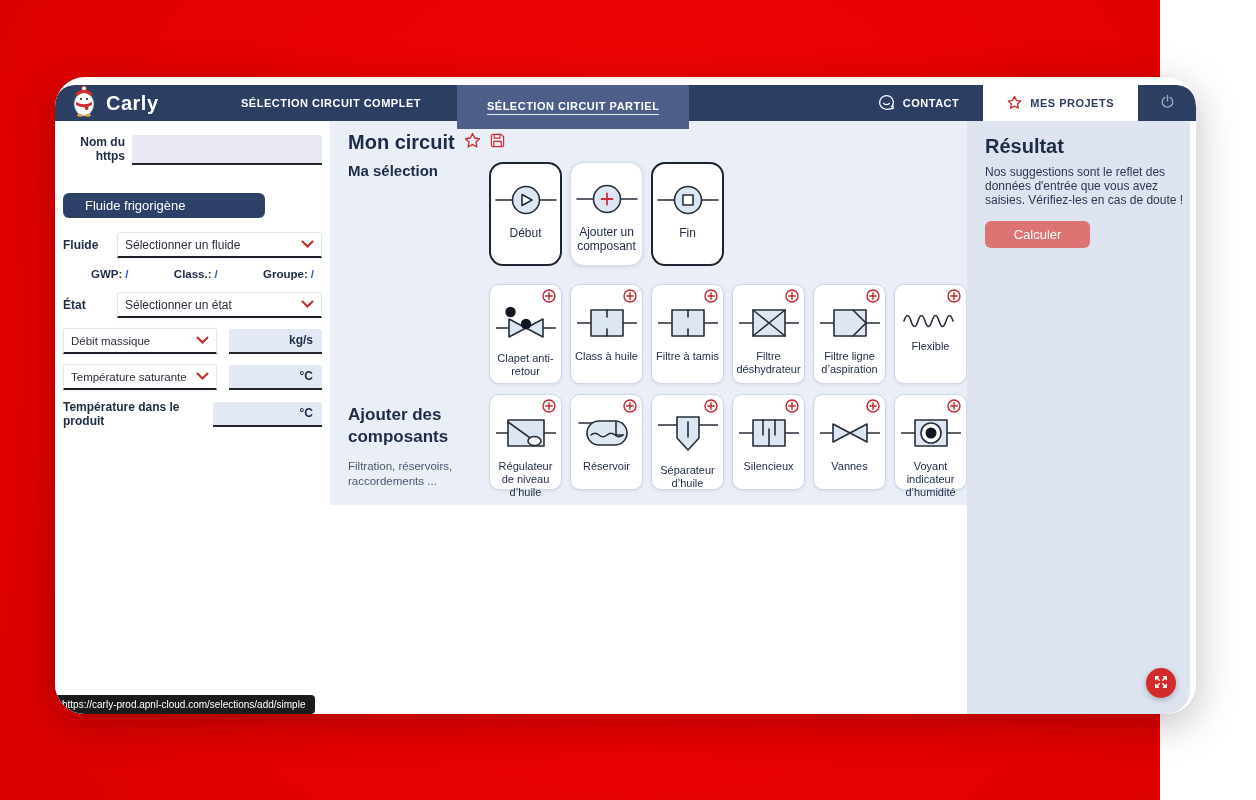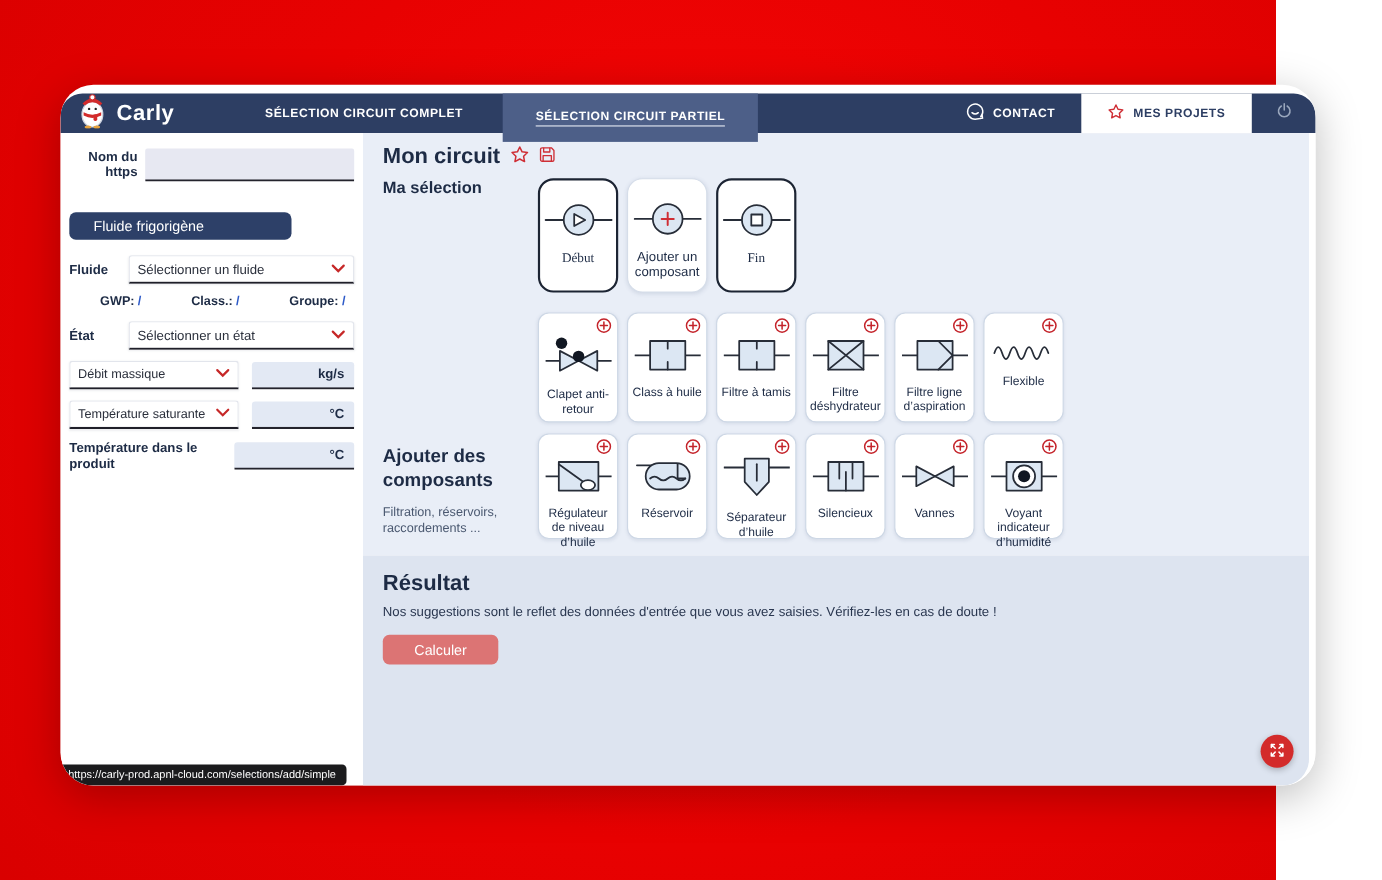--- a/index.html
+++ b/index.html
@@ -31,30 +31,30 @@
   .select .sel-text{flex:1;overflow:hidden;}
   .gwp-row{display:flex;justify-content:space-between;margin:2px 16px 12px 28px;font-size:11.5px;font-weight:700;color:#1d2b45;}
   .gwp-row b{color:#1d2b45;}
   .gwp-row .val{color:#2d5ac8;margin-left:3px;font-weight:700;}
   .duo-row{display:flex;align-items:center;margin:0 8px 10px 0;gap:12px;}
   .duo-row .select{flex:none;width:138px;font-size:11.5px;}
   .unit-box{flex:1;height:23px;background:#e3e9f4;border-bottom:2px solid #23232c;border-radius:3px 3px 0 0;display:flex;align-items:center;justify-content:flex-end;font-size:12px;font-weight:700;color:#1d2b45;padding:0 9px;}
   .prod-label{width:150px;font-size:12px;font-weight:700;color:#1d2b45;line-height:1.2;flex:none;}
   .url-tooltip{position:absolute;left:-3px;bottom:0;background:#1b1b1d;color:#fff;font-size:10px;padding:4px 10px;border-radius:4px;white-space:nowrap;}
   
-  .main{flex:1;display:flex;flex-direction:column;background:#fff;padding-right:6px;min-width:0;}
+  .main{flex:1;display:flex;background:#fff;padding-right:6px;min-width:0;}
   .top-section{height:384px;background:#e9eef7;padding:10px 0 0 18px;box-sizing:border-box;flex:none;}
   .circuit-head{display:flex;align-items:center;gap:9px;}
   .circuit-title{font-size:20px;font-weight:800;color:#1d2b45;}
   .sel-row{display:flex;margin-top:8px;}
   .left-col{width:141px;flex:none;}
   .sel-label{font-size:15px;font-weight:800;color:#1d2b45;}
   .cards-row{display:flex;gap:8px;}
   .sel-card{width:73px;height:104px;background:#fff;border-radius:14px;box-sizing:border-box;display:flex;flex-direction:column;align-items:center;cursor:pointer;}
-  .sel-card.dark{border:2px solid #1c2433;font-family:Liberation Serif, serif;}
+  .sel-card.dark{border:2px solid #1c2433;}
   .sel-card.light{border:1px solid #d5dde9;box-shadow:0 1px 4px rgba(60,80,120,.15);}
   .sel-card svg.schem{margin-top:16px;}
   .sel-card .card-label{font-size:12px;color:#1d2b45;text-align:center;line-height:1.2;margin-top:2px;padding:0 2px;}
   .comp-row{display:flex;margin-top:18px;align-items:flex-end;}
   .comp-title{font-size:17px;font-weight:800;color:#1d2b45;line-height:1.25;width:120px;}
   .comp-sub{font-size:11.5px;color:#4a5870;margin-top:12px;width:125px;line-height:1.35;}
   .comp-grid{display:flex;flex-direction:column;gap:10px;}
   .comp-cards{display:flex;gap:8px;}
   .comp-card{position:relative;width:73px;background:#fff;border:1px solid #cdd7e5;border-radius:10px;box-sizing:border-box;display:flex;flex-direction:column;align-items:center;box-shadow:0 1px 3px rgba(60,80,120,.10);cursor:pointer;}
   .row1 .comp-card{height:100px;}

